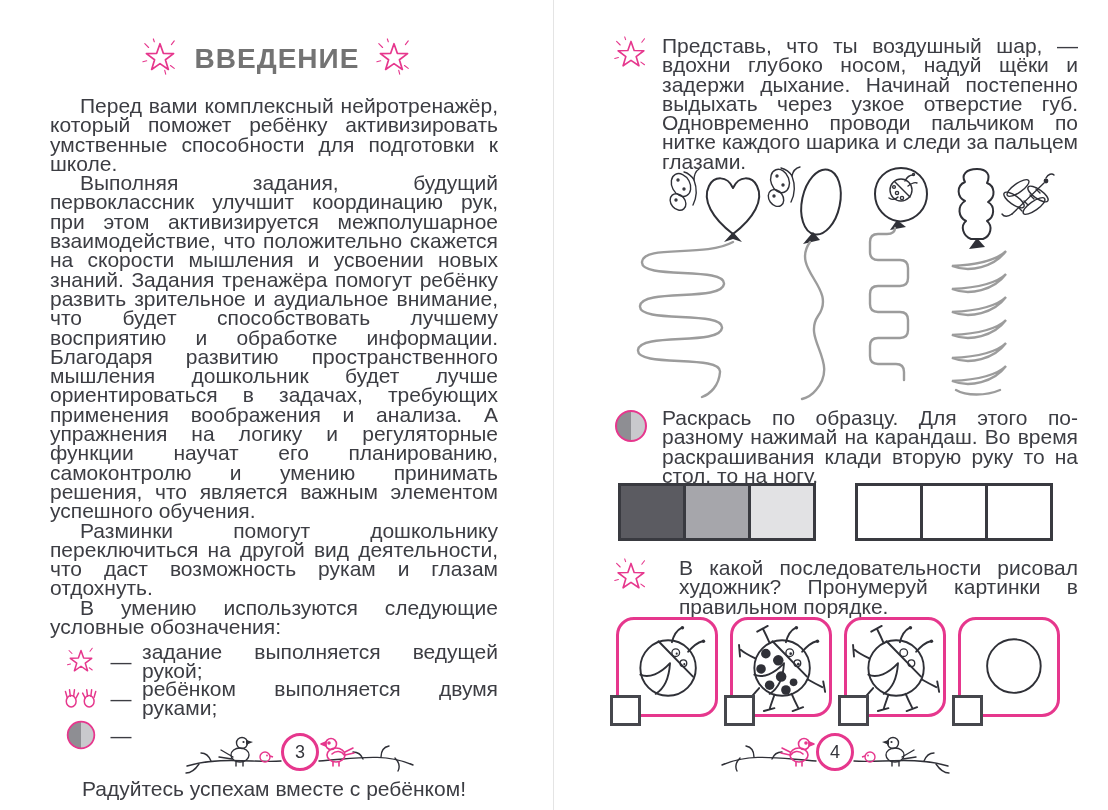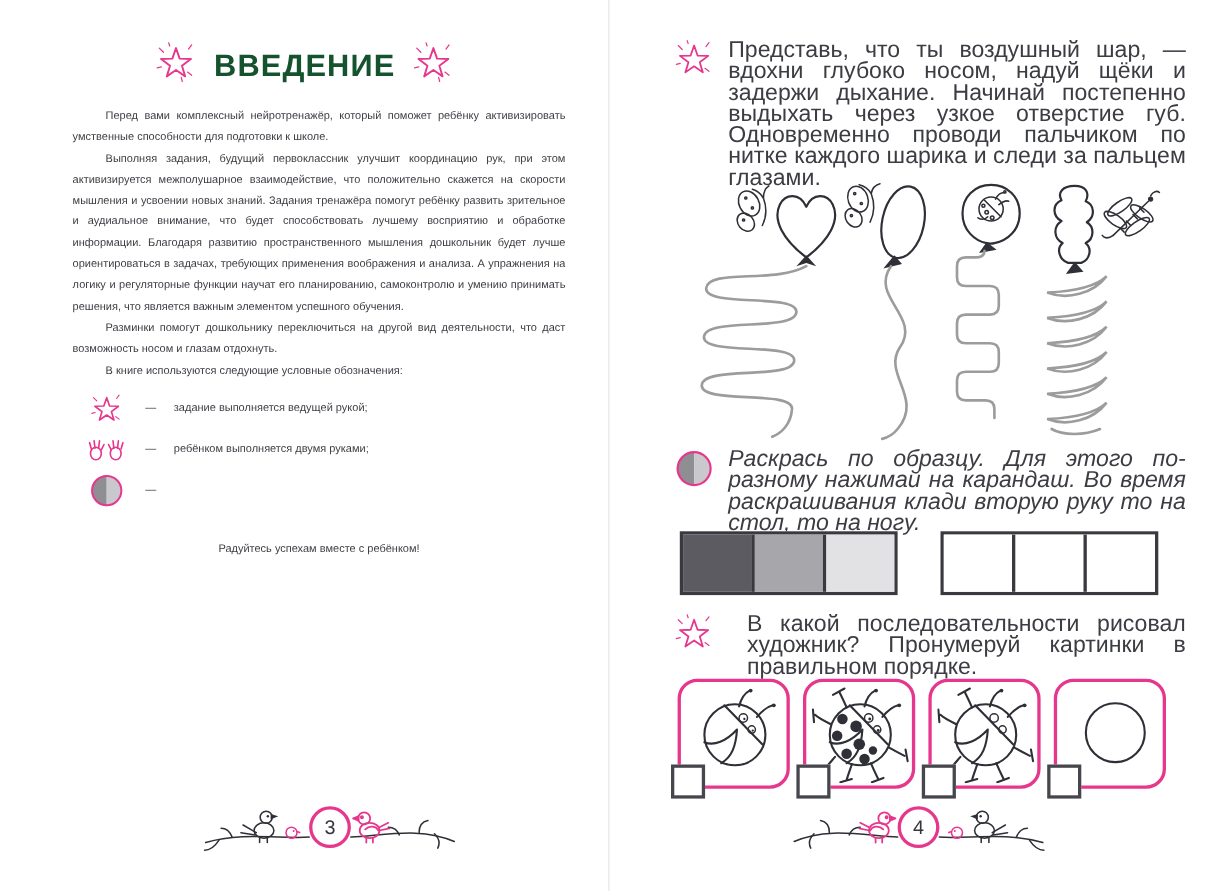--- a/index.html
+++ b/index.html
@@ -6,34 +6,34 @@
   html,body { background:#ffffff; }
   body { font-family: "Liberation Sans", "DejaVu Sans", sans-serif; color:#3c3d43; }
   .book { position:relative; width:1108px; height:810px; background:#ffffff; overflow:hidden; }
   .spine { position:absolute; left:553px; top:0; width:1px; height:810px; background:#e4e4e4; }
   .page { position:absolute; top:0; width:554px; height:810px; }
   .page-left { left:0; }
   .page-right { left:554px; }
 
   
   .title-row { position:absolute; top:38px; left:0; width:100%; display:flex; justify-content:center; align-items:center; gap:16px; }
-  .page-title { font-size:28px; font-weight:bold; letter-spacing:1px; color:#14532d; }
-  .intro-col { position:absolute; top:96px; left:66px; width:448px; font-size:10px; line-height:19.3px; text-align:justify; }
+  .page-title { font-size:28px; font-weight:bold; letter-spacing:1px; color:#737373; }
+  .intro-col { position:absolute; top:96px; left:50px; width:448px; font-size:21px; line-height:19.3px; text-align:justify; }
   .intro-col p { text-indent:30px; }
   .legend { margin-top:8px; }
   .legend-row { display:flex; align-items:center; margin:3px 0 3px 12px; height:34px; }
   .legend-icon { width:38px; display:flex; justify-content:center; align-items:center; flex:0 0 38px; }
   .legend-dash { width:42px; text-align:center; flex:0 0 42px; }
   .closing-line { margin-top:27px; text-align:center; text-indent:0 !important; }
 
   
   .task { position:absolute; left:58px; width:466px; display:flex; gap:12px; }
   .task-icon { flex:0 0 38px; display:flex; justify-content:center; }
   .task-text { width:416px; font-size:21px; line-height:19.3px; text-align:justify; }
-  .task-1 { top:36px; } .task-2 { top:408px;font-style:italic; } .task-3 { top:558px;gap:29px; }
+  .task-1 { top:36px; } .task-2 { top:408px; } .task-3 { top:558px;gap:29px; }
 
   .balloons-svg { position:absolute; top:166px; left:60px; }
 
   .strip { position:absolute; top:483px; height:58px; width:198px; display:flex; border:3px solid #393a40; background:#fff; }
   .strip-sample { left:64px; } .strip-blank { left:301px; }
   .strip-cell { flex:1; border-left:3px solid #393a40; }
   .strip-cell:first-child { border-left:none; }
 
   .frames-row { position:absolute; top:617px; left:62px; display:flex; gap:12px; }
   .seq-frame { position:relative; width:102px; height:100px; border:3px solid #e6378d; border-radius:18px; background:#fff; }
@@ -74,22 +74,22 @@
         <svg width="38" height="38" viewBox="0 0 40 40">
           <polygon class="pinkline" stroke-width="1.8" points="20,6 23.5,16.1 34.3,16.4 25.7,22.9 28.8,33.1 20,27 11.2,33.1 14.3,22.9 5.7,16.4 16.5,16.1"></polygon>
           <path class="pinkline" stroke-width="1.2" d="M4,6 L8,10 M35,3 L32,7 M2,25 L6,24 M35,32 L31,29 M13,1 L14,4 M26,38 L25,34"></path>
         </svg>
       </span>
     </div>
 
     <div class="intro-col">
       <p>Перед вами комплексный нейротренажёр, который поможет ребёнку активизировать умственные способности для подготовки к школе.</p>
       <p>Выполняя задания, будущий первоклассник улучшит координацию рук, при этом активизируется межполушарное взаимодействие, что положительно скажется на скорости мышления и усвоении новых знаний. Задания тренажёра помогут ребёнку развить зрительное и аудиальное внимание, что будет способствовать лучшему восприятию и обработке информации. Благодаря развитию пространственного мышления дошкольник будет лучше ориентироваться в задачах, требующих применения воображения и анализа. А упражнения на логику и регуляторные функции научат его планированию, самоконтролю и умению принимать решения, что является важным элементом успешного обучения.</p>
-      <p>Разминки помогут дошкольнику переключиться на другой вид деятельности, что даст возможность носом и глазам отдохнуть.</p>
-      <p>В книге используются следующие условные обозначения:</p>
+      <p>Разминки помогут дошкольнику переключиться на другой вид деятельности, что даст возможность рукам и глазам отдохнуть.</p>
+      <p>В умению используются следующие условные обозначения:</p>
 
       <div class="legend">
         <div class="legend-row">
           <span class="legend-icon">
             <svg width="30" height="30" viewBox="0 0 40 40">
               <polygon class="pinkline" stroke-width="2" points="20,6 23.5,16.1 34.3,16.4 25.7,22.9 28.8,33.1 20,27 11.2,33.1 14.3,22.9 5.7,16.4 16.5,16.1"></polygon>
               <path class="pinkline" stroke-width="1.4" d="M4,6 L8,10 M35,3 L32,7 M2,25 L6,24 M35,32 L31,29"></path>
             </svg>
           </span>
           <span class="legend-dash">—</span>

